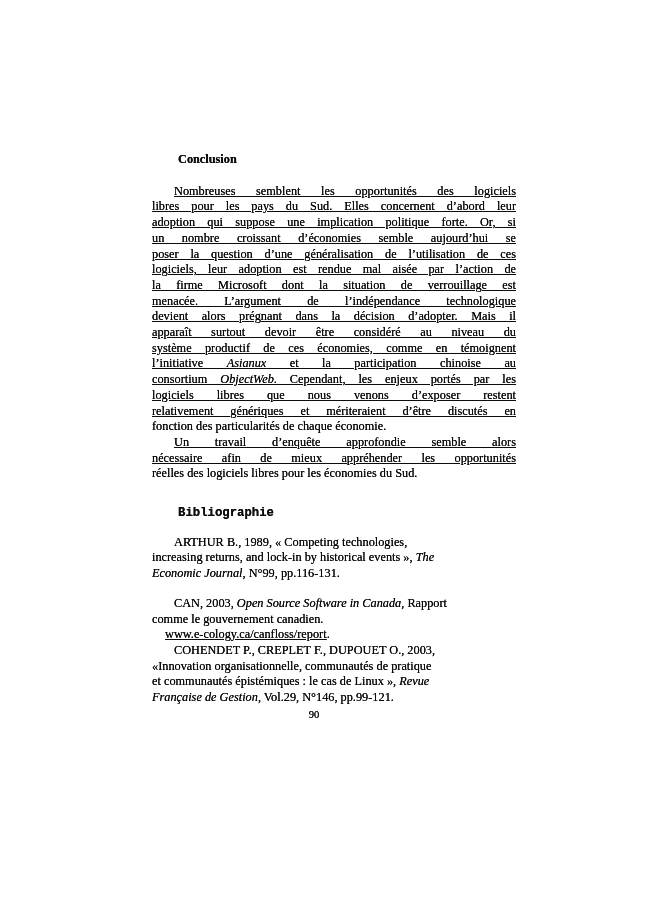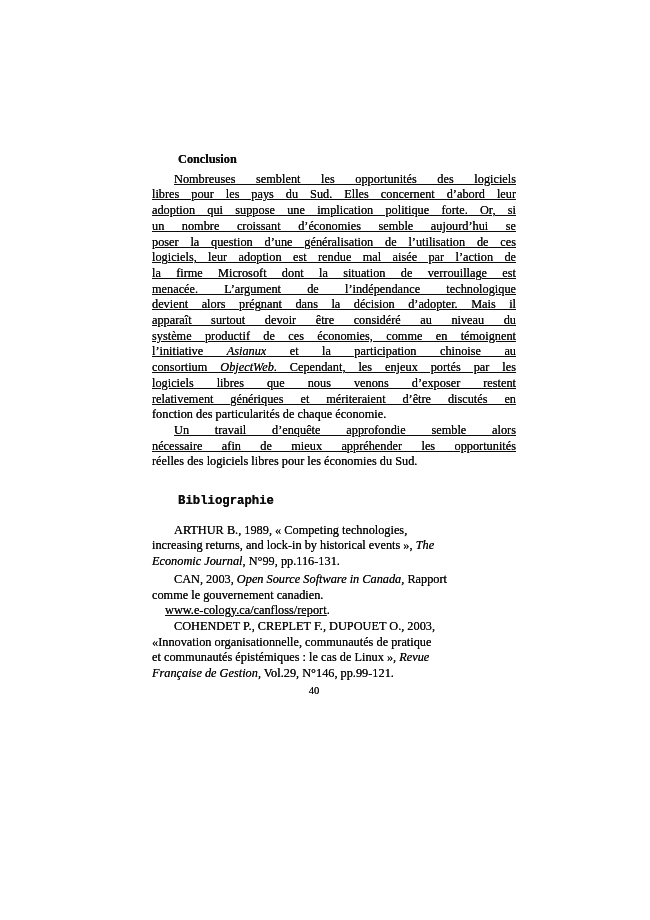--- a/index.html
+++ b/index.html
@@ -21,24 +21,24 @@
     top: 152px;
     width: 364px;
     font-size: 12.3px;
     text-shadow: 0 0 0.55px currentColor; 
   }
   .heading {
     font-weight: bold;
     padding-left: 26px;
     line-height: 15.7px;
   }
-  .h-conclusion { margin-bottom: 4px; }
+  .h-conclusion { margin-bottom: 16px; }
   .h-biblio { margin-top: 24px; margin-bottom: 13px; font-family: Liberation Mono, monospace; }
   .para { margin: 0; }
-  .m-top1  { margin-top: 2px; }
+  .m-top1  { margin-top: 14px; }
   .m-top13 { }
   .line {
     line-height: 15.7px;
     min-height: 15.7px;
   }
   .justify {
     text-align: justify;
     text-align-last: justify;
     text-decoration: underline;
   }
@@ -96,14 +96,14 @@
       <div class="line indent"><span>CAN, 2003, </span><span class="it ">Open Source Software in Canada</span><span>, Rapport</span></div>
       <div class="line"><span>comme le gouvernement canadien.</span></div>
       <div class="line url-indent"><span class="link">www.e-cology.ca/canfloss/report</span><span>.</span></div>
     </div>
     <div class="para m-top13">
       <div class="line indent"><span>COHENDET P., CREPLET F., DUPOUET O., 2003,</span></div>
       <div class="line"><span>«Innovation organisationnelle, communautés de pratique</span></div>
       <div class="line"><span>et communautés épistémiques : le cas de Linux », </span><span class="it ">Revue</span></div>
       <div class="line"><span class="it ">Française de Gestion</span><span>, Vol.29, N°146, pp.99-121.</span></div>
     </div>
-    <div class="page-number">40</div>
+    <div class="page-number">90</div>
   </div>
 
 </body></html>

